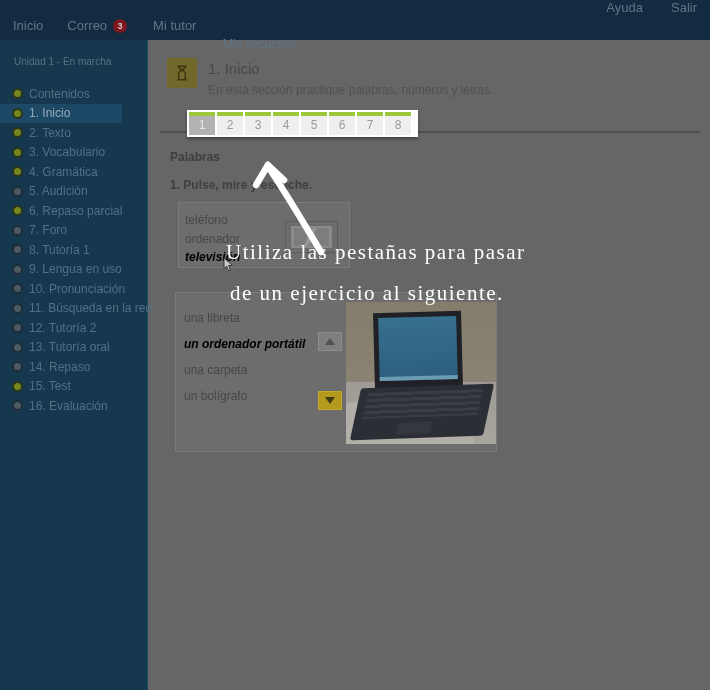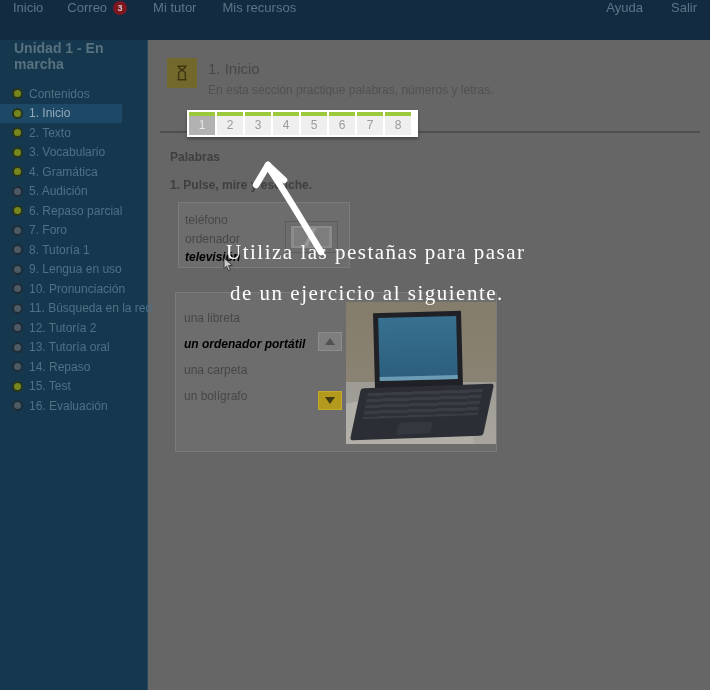--- a/index.html
+++ b/index.html
@@ -4,29 +4,29 @@
 <style>
   * { margin:0; padding:0; box-sizing:border-box; }
   body { font-family:"Liberation Sans", sans-serif; background:#444; }
   #screen { position:relative; width:710px; height:690px; overflow:hidden; background:#666; }
 
   
   .topnav { position:absolute; left:0; top:0; width:710px; height:40px;
             background:#132b40; display:flex; align-items:flex-start; justify-content:space-between; z-index:4; }
   .nav-group { display:flex; align-items:center; }
   .nav-item { color:#5e7586; font-size:13px; cursor:pointer; white-space:nowrap; }
-  .nl0{margin-left:13px;} .nl1{margin-left:24px;} .nl2{margin-left:26px;} .nl3{margin-left:26px;}
+  .nl0{margin-left:13px;} .nl1{margin-left:24px;} .nl2{margin-left:26px;} .nl3{margin-left:26px;margin-top:36px;}
   .nr0{margin-right:28px;} .nr1{margin-right:13px;}
   .badge { display:inline-block; min-width:14px; height:14px; margin-left:6px; border-radius:50%;
            background:#7e1720; color:#d3c9cb; font-size:9px; line-height:14px; text-align:center; font-weight:bold; vertical-align:1px; }
 
   
   .sidebar { position:absolute; left:0; top:40px; width:148px; height:650px;
              background:#15384f; border-right:1px solid #1f4a66; z-index:3; }
-  .sidebar-title { position:absolute; left:14px; top:0; color:#57717f; font-size:14px; font-weight:bold; }
+  .sidebar-title { position:absolute; left:14px; top:16px; color:#57717f; font-size:10px; font-weight:normal; }
   .side-list { position:absolute; left:0; top:44px; width:122px; list-style:none; }
   .side-item { height:19.5px; display:flex; align-items:center; padding-left:14px; cursor:pointer; }
   .side-item.active { background:#1e4966; }
   .side-label { color:#507086; font-size:12px; white-space:nowrap; }
   .side-item.active .side-label { color:#93a9ba; }
   .bullet { width:7px; height:7px; border-radius:50%; margin-right:8px; flex:0 0 auto; }
   .bullet.green { background:#76871e; box-shadow:0 0 0 2px #27351f; }
   .bullet.gray  { background:#4c5a64; box-shadow:0 0 0 2px #1e2d38; }
 
   

